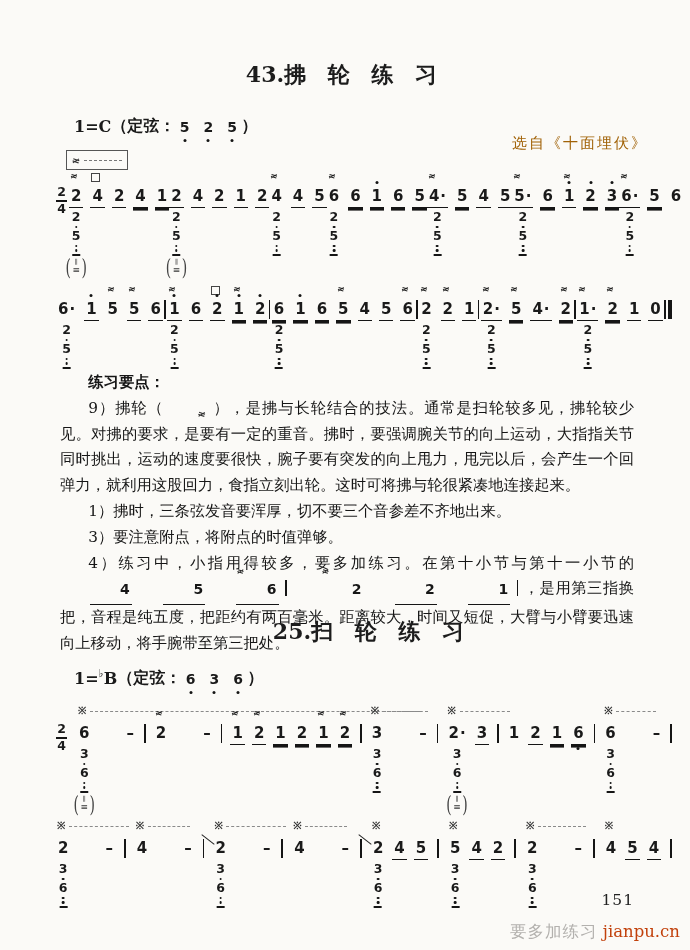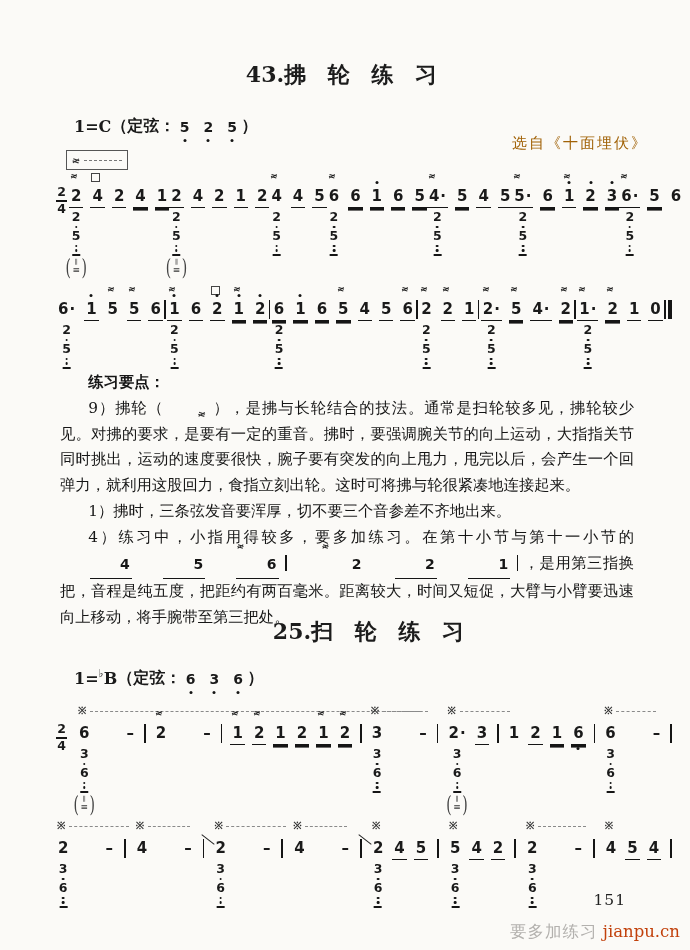--- a/index.html
+++ b/index.html
@@ -317,20 +317,21 @@
       <span class="bar final">
         <i class="thin"></i>
         <i class="thick"></i>
       </span>
     </div>
 
   <div class="tips" style="top:370px;" id="tips-block">
     <p class="hd">练习要点：</p>
   <p><span>9）拂轮（</span><span class="insym">≠</span><span>），是拂与长轮结合的技法。通常是扫轮较多见，拂轮较少见。对拂的要求，是要有一定的重音。拂时，要强调腕关节的向上运动，大指指关节同时挑出，运动的速度要很快，腕子要有突发的向上甩力，甩完以后，会产生一个回弹力，就利用这股回力，食指立刻出轮。这时可将拂与轮很紧凑地连接起来。</span></p>
       <p><span>1）拂时，三条弦发音要浑厚，切不要三个音参差不齐地出来。</span></p>
+      <p><span>3）要注意附点，将附点的时值弹够。</span></p>
       <p><span>4）练习中，小指用得较多，要多加练习。在第十小节与第十一小节的 </span><span class="note innote"><span class="dw u1"><span class="dg">4</span></span></span><span class="note innote"><span class="dw u1"><span class="dg">5</span></span></span><span class="note innote"><span class="orn orn-tr">≠</span><span class="dw u1"><span class="dg">6</span></span></span><span class="inbar"></span><span class="note innote"><span class="orn orn-tr">≠</span><span class="dw"><span class="dg">2</span></span></span><span class="note innote"><span class="dw u1"><span class="dg">2</span></span></span><span class="note innote"><span class="dw u1"><span class="dg">1</span></span></span><span class="inbar"></span><span>，是用第三指换把，音程是纯五度，把距约有两百毫米。距离较大，时间又短促，大臂与小臂要迅速向上移动，将手腕带至第三把处。</span></p>
     </div>
 
   <div class="ex-title" style="top:617px;padding-left:27px;">
     <span>25.</span><span class="cjk">扫 轮 练 习</span>
   </div>
 
   <div class="keyline" style="left:74px;top:668px;">
     <span>1=</span>
       <span class="acc">♭</span>
@@ -510,19 +511,19 @@
       </span>
       <span class="bar"></span>
       <span class="measure">
         <span class="note"><span class="orn orn-star">※</span><span class="dw"><span class="dg">4</span></span></span>
         <span class="note"><span class="dw u1"><span class="dg">5</span></span></span>
         <span class="note"><span class="dw u1"><span class="dg">4</span></span></span>
       </span>
       <span class="bar"></span>
     </div>
 
-  <div class="pagenum" style="right:64px;top:891px;margin-left:24px;">151</div>
+  <div class="pagenum" style="right:56px;top:891px;margin-left:24px;">151</div>
   <div class="watermark">
     <span class="site">要多加练习</span>
     <span class="url">jianpu.cn</span>
   </div>
 
 </div>
 
 </body></html>

